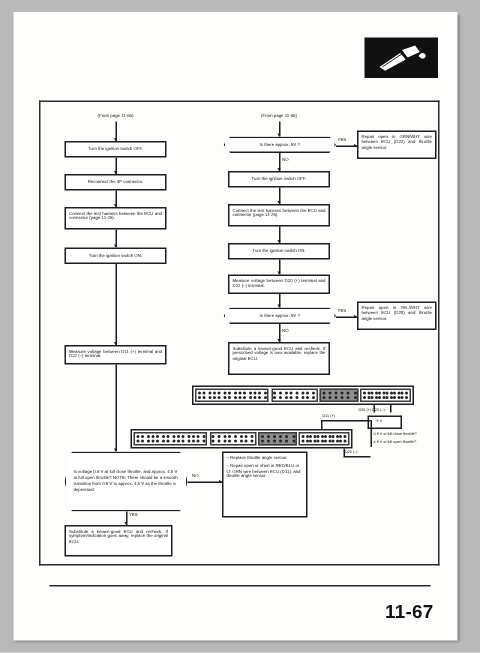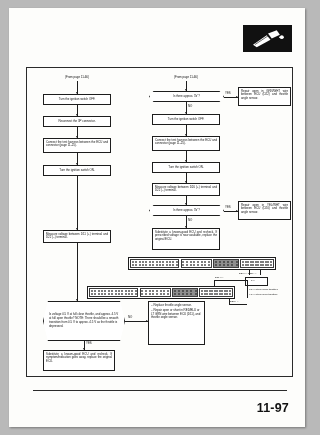--- a/index.html
+++ b/index.html
@@ -474,15 +474,15 @@
     <div>– Repair open or short in RED/BLU or LT GRN wire between ECU (D11), and throttle angle sensor.</div>
   </div>
 
   <div class="v" style="left:75px;top:333px;height:9px;"></div>
   <div class="lbl" style="left:77px;top:333px;">YES</div>
   <div class="arrow" style="left:75px;top:340px;"></div>
 
   <div class="node just" style="left:34px;top:342px;width:72px;height:21px;">Substitute a known-good ECU and recheck. If symptom/indication goes away, replace the original ECU.</div>
 
   <div class="foot-rule"></div>
-  <div class="pageno">11-97</div>
+  <div class="pageno">11-67</div>
 
 </div>
 
 </body></html>

